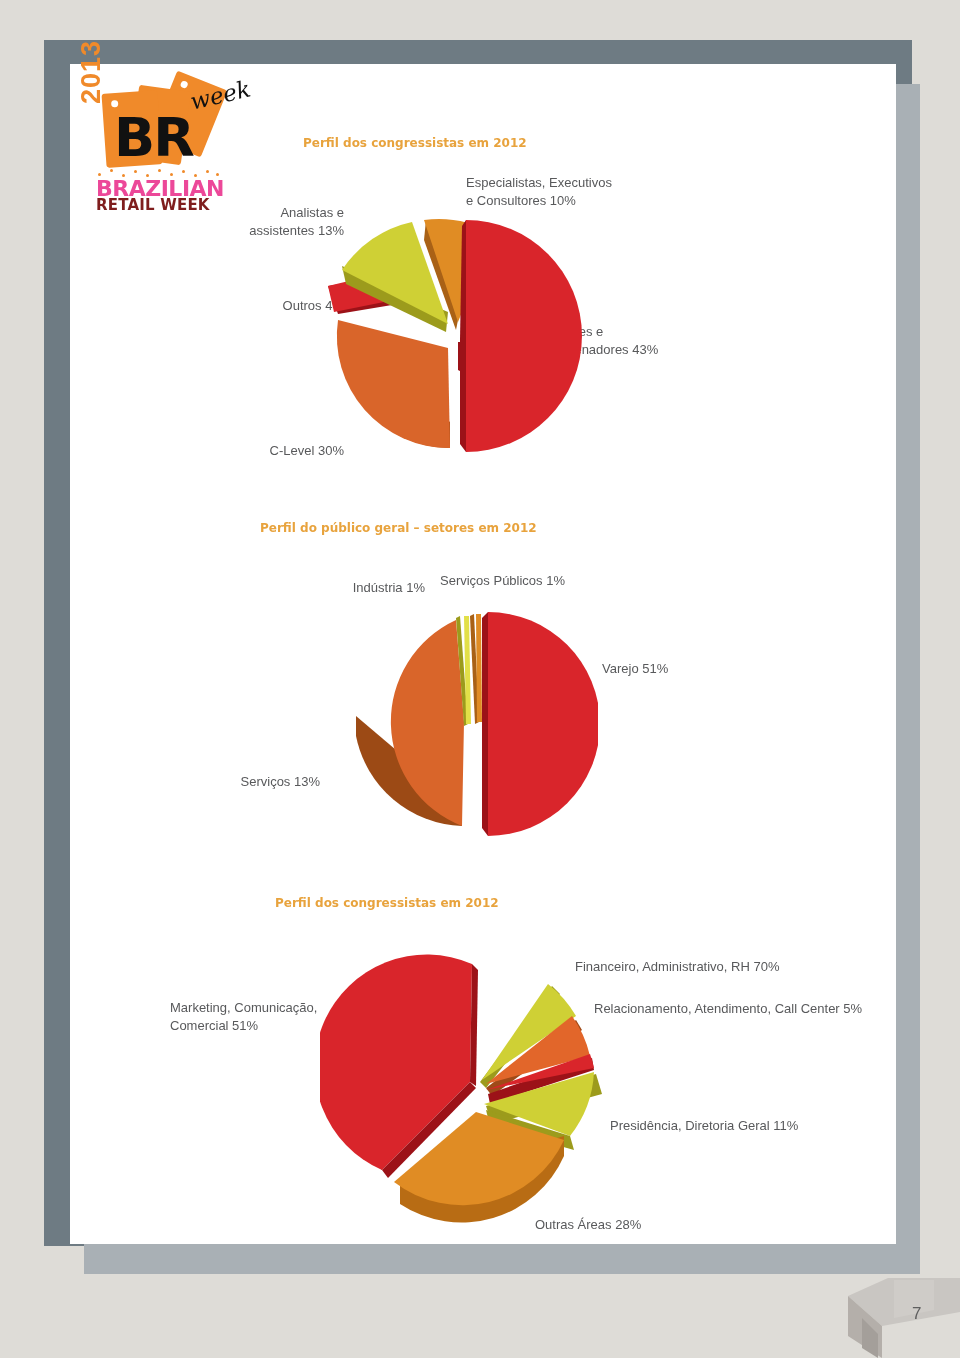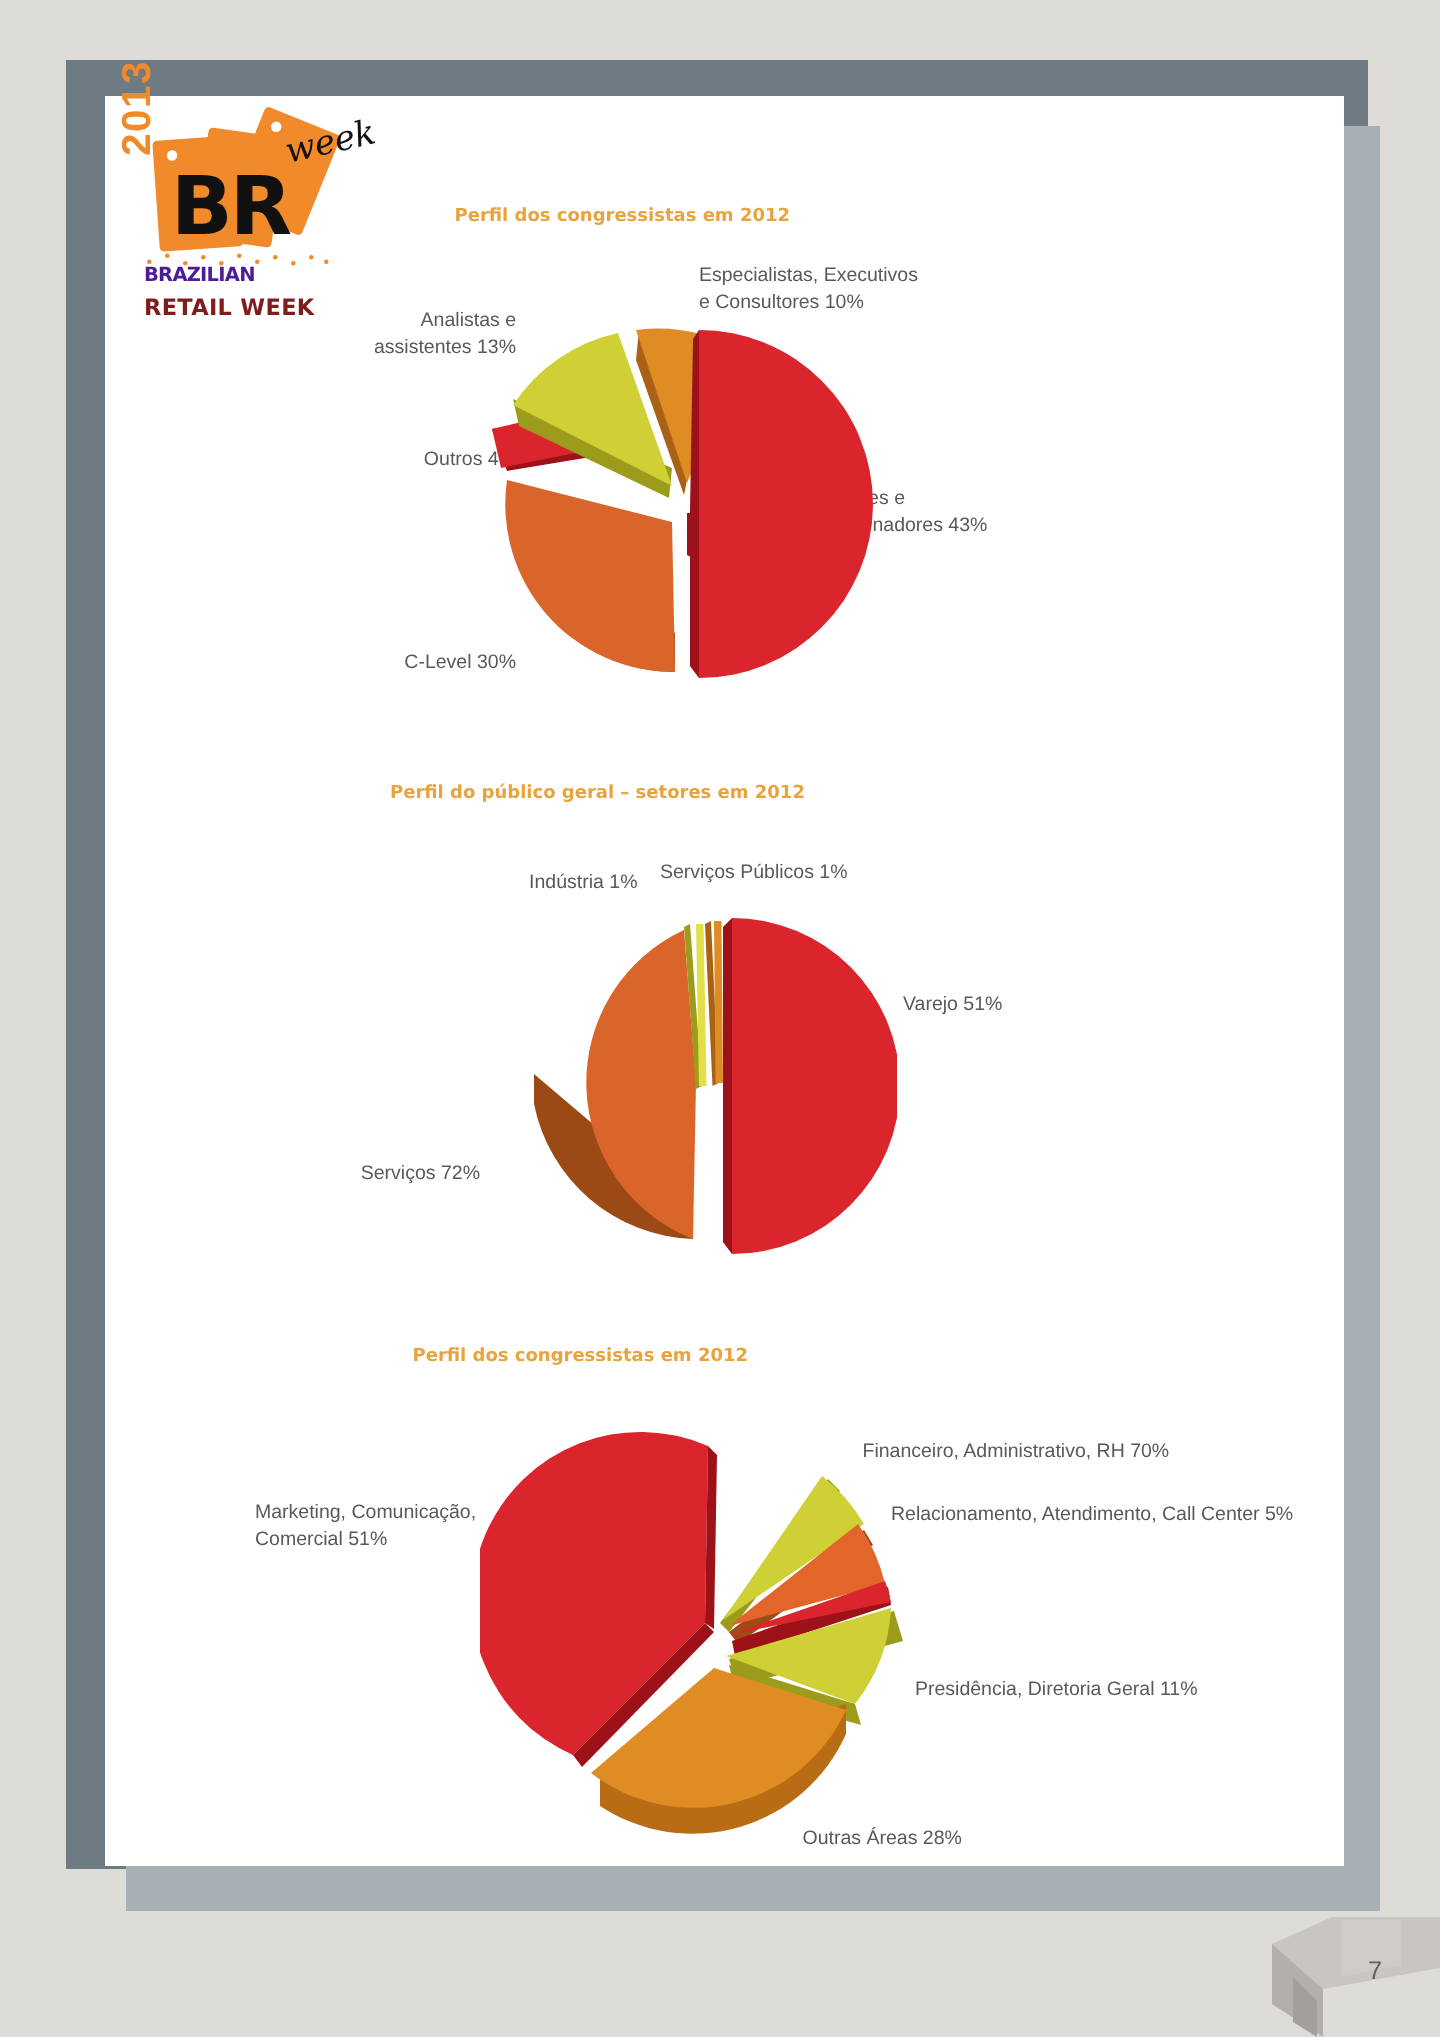--- a/index.html
+++ b/index.html
@@ -47,21 +47,21 @@
     position:absolute;left:112px;top:6px;
     transform:rotate(-13deg);
     font-family:"DejaVu Serif", serif;
     font-size:23px;font-style:italic;color:#111;
   }
   #stars{position:absolute;left:18px;top:92px;width:130px;height:11px;}
   .star{position:absolute;width:3px;height:3px;background:#f08a2a;border-radius:50%;}
   #brazilian{
     position:absolute;left:18px;top:100px;
     font-family:"DejaVu Sans", sans-serif;
-    font-size:13px;font-weight:bold;color:#4c1d95;letter-spacing:-0.5px;
+    font-size:22px;font-weight:bold;color:#ec4899;letter-spacing:-0.5px;
   }
   #retailweek{
     position:absolute;left:18px;top:120px;
     font-family:"DejaVu Sans", sans-serif;
     font-size:15px;font-weight:bold;color:#7f1d1d;letter-spacing:0.2px;
   }
   
   .section-title{
     position:absolute;
     font-family:"DejaVu Sans", sans-serif;
@@ -131,21 +131,21 @@
 e Consultores 10%</div>
 
   <div class="lbl r" style="left:100px;top:140px;width:174px;">Analistas e
 assistentes 13%</div>
 
   <div class="lbl r" style="left:100px;top:233px;width:174px;">Outros 4%</div>
 
   <div class="lbl" style="left:469px;top:259px;">Gerentes e
 Coordenadores 43%</div>
 
-  <div class="lbl r" style="left:100px;top:368px;width:174px;">C-Level 30%</div>
+  <div class="lbl r" style="left:100px;top:378px;width:174px;">C-Level 30%</div>
 
   <div class="pie-wrap" style="left:232px;top:148px;width:320px;height:260px;">
     <svg width="320" height="260" viewBox="0 0 320 260">
 
       <path d="M156,130 L156,158 A112,112 0 0 0 268,158 L268,130 Z" fill="#9c1218"></path>
       <path d="M42,132 L42,158 A112,112 0 0 0 148,236 L148,210 Z" fill="#9c4a15"></path>
 
       <path d="M146,136 L36,108 A112,112 0 0 0 148,236 Z" fill="#d9652a"></path>
 
       <path d="M36,102 L26,74 L110,60 L120,88 Z" fill="#9c1218"></path>
@@ -164,21 +164,21 @@
   </div>
 
   <div class="section-title" style="left:190px;top:457px;">Perfil do público geral – setores em 2012</div>
 
   <div class="lbl r" style="left:210px;top:515px;width:145px;">Indústria 1%</div>
 
   <div class="lbl" style="left:370px;top:508px;">Serviços Públicos 1%</div>
 
   <div class="lbl" style="left:532px;top:596px;">Varejo 51%</div>
 
-  <div class="lbl r" style="left:80px;top:709px;width:170px;">Serviços 72%</div>
+  <div class="lbl r" style="left:80px;top:709px;width:170px;">Serviços 13%</div>
 
   <div class="pie-wrap" style="left:268px;top:540px;width:260px;height:250px;">
     <svg width="260" height="250" viewBox="0 0 260 250">
 
       <path d="M18,112 L18,132 A112,112 0 0 0 124,222 L124,202 Z" fill="#9c4a15"></path>
 
       <path d="M126,118 L118,16 A112,112 0 0 0 124,222 Z" fill="#d9652a"></path>
 
       <path d="M122,12 L118,14 L126,122 L130,120 Z" fill="#9c9b1c"></path>
       <path d="M126,12 L131,12 L133,120 L128,120 Z" fill="#e2e048"></path>

